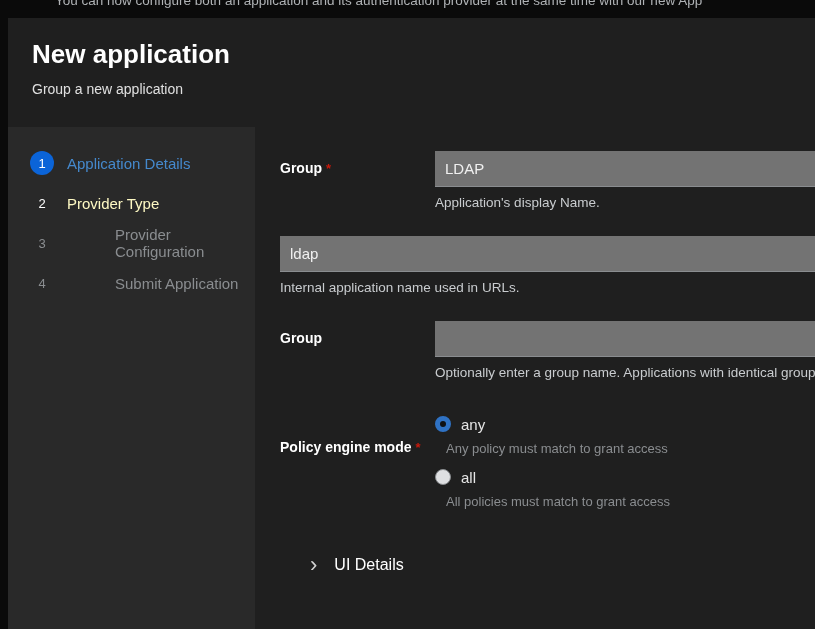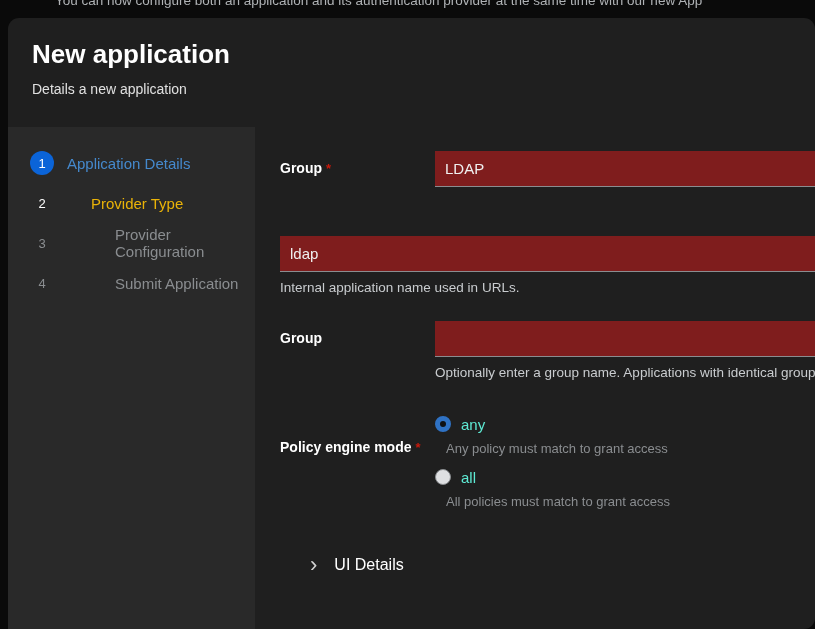--- a/index.html
+++ b/index.html
@@ -10,88 +10,87 @@
   }
   
   .banner {
     position:absolute; top:-7px; left:55px; white-space:nowrap;
     font-size:13.5px; color:#b0b3b6;
   }
   
   .modal {
     position:absolute; left:8px; top:18px; right:0; bottom:0;
     background:#1f1f1f;
-    border-radius:11px;
   }
   .modal-header { position:absolute; top:0; left:0; right:0; height:109px;
     padding:22px 24px; box-sizing:border-box; }
   .title { margin:0; font-size:26px; line-height:1.1; font-weight:bold; color:#ffffff; }
   .subtitle { margin-top:12px; font-size:14px; color:#e0e0e0; }
 
   .modal-body { position:absolute; top:109px; left:0; right:0; bottom:0; }
 
   
   .sidebar {
     position:absolute; left:0; top:0; bottom:0; width:247px;
     background:#292929; padding-top:16px; box-sizing:border-box;
   }
   .step { display:flex; align-items:center; height:40px; padding-left:22px; gap:13px;
     font-size:15px; cursor:pointer; }
   .step-num { width:24px; height:24px; border-radius:50%; flex-shrink:0;
     display:flex; align-items:center; justify-content:center; font-size:13px; }
   .step.current .step-num { background:#0b64d8; color:#ffffff; }
   .step.current .step-label { color:#4589cd; }
   .step.available .step-num { color:#ffffff; }
-  .step.available .step-label { color:#eab308;margin-left:24px; }
+  .step.available .step-label { color:#fef9c3; }
   .step.locked .step-num { color:#8a8d90; }
   .step.locked .step-label { color:#8a8d90;margin-left:48px; }
 
   
   .content { position:absolute; left:247px; top:0; right:0; bottom:0; }
   .row { position:absolute; left:25px; right:0; display:flex; }
   .row-label { width:155px; flex-shrink:0; padding-top:9px;
     font-size:14px; font-weight:bold; color:#ffffff; }
   .row-policy .row-label { padding-top:0;margin-top:24px; }
   .req { color:#c9190b; margin-left:4px; font-size:13px; }
   .field { flex:1; min-width:0; }
   input.text {
     display:block; width:100%; box-sizing:border-box; height:36px;
-    background:#7f1d1d; border:none; border-bottom:1px solid #8a8d90;
+    background:#737373; border:none; border-bottom:1px solid #8a8d90;
     color:#f0f0f0; font-size:15px; padding:0 10px; outline:none;
     font-family:"Liberation Sans", sans-serif;
   }
   .help { margin-top:8px; font-size:13.5px; color:#c9cccf;
     white-space:nowrap; overflow:hidden; }
 
   
   .radio-line { display:flex; align-items:center; gap:10px; height:18px; cursor:pointer; }
   .radio { width:16px; height:16px; border-radius:50%; box-sizing:border-box; flex-shrink:0; }
   .radio.selected { border:5px solid #2f72c4; background:#0f1114; }
   .radio.unselected { background:#dfe0e2; border:1px solid #8a8d90; }
-  .radio-label { font-size:15px; color:#5eead4; }
+  .radio-label { font-size:15px; color:#e5e5e5; }
   .radio-help { margin:8px 0 12px 11px; font-size:13px; color:#8a8d90; white-space:nowrap; }
 
   
   .ui-settings { position:absolute; left:55px; display:flex; align-items:center; gap:17px;
     cursor:pointer; }
   .chev { font-size:22px; line-height:18px; color:#d2d2d2; }
   .ui-label { font-size:16px; color:#ffffff; }
 </style>
 </head>
 <body>
 
 <div class="banner">
   <span>You can now configure both an application and its authentication provider at the same time with our new App</span>
 </div>
 
 <div class="modal">
 
   <div class="modal-header">
     <h1 class="title">New application</h1>
-    <div class="subtitle">Details a new application</div>
+    <div class="subtitle">Group a new application</div>
   </div>
 
   <div class="modal-body">
 
     <nav class="sidebar">
       <div class="step current">
         <span class="step-num">1</span>
         <span class="step-label">Application Details</span>
       </div>
       <div class="step available">
@@ -109,20 +108,21 @@
     </nav>
 
     <div class="content">
 
       <div class="row" style="top:24px">
         <div class="row-label">
           <span>Group</span><span class="req">*</span>
         </div>
         <div class="field">
           <input class="text" type="text" value="LDAP" style="">
+          <div class="help">Application's display Name.</div>
         </div>
       </div>
 
       <div class="row" style="top:109px">
         <div class="field">
           <input class="text" type="text" value="ldap" style="">
           <div class="help">Internal application name used in URLs.</div>
         </div>
       </div>
 

